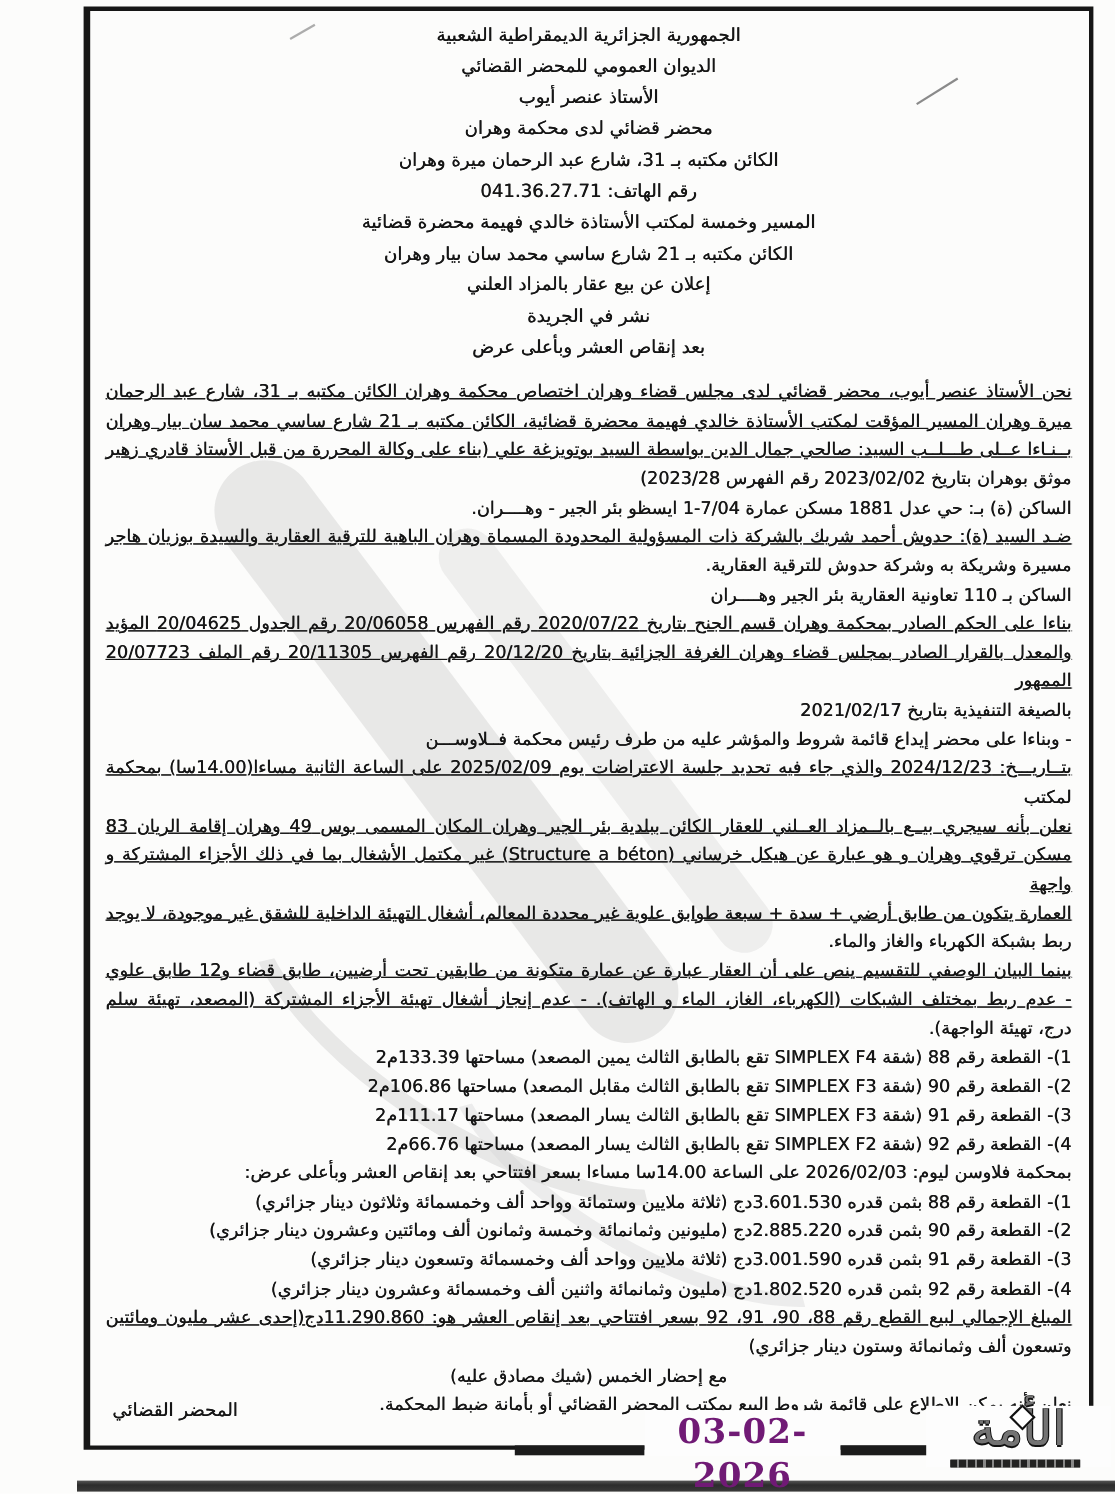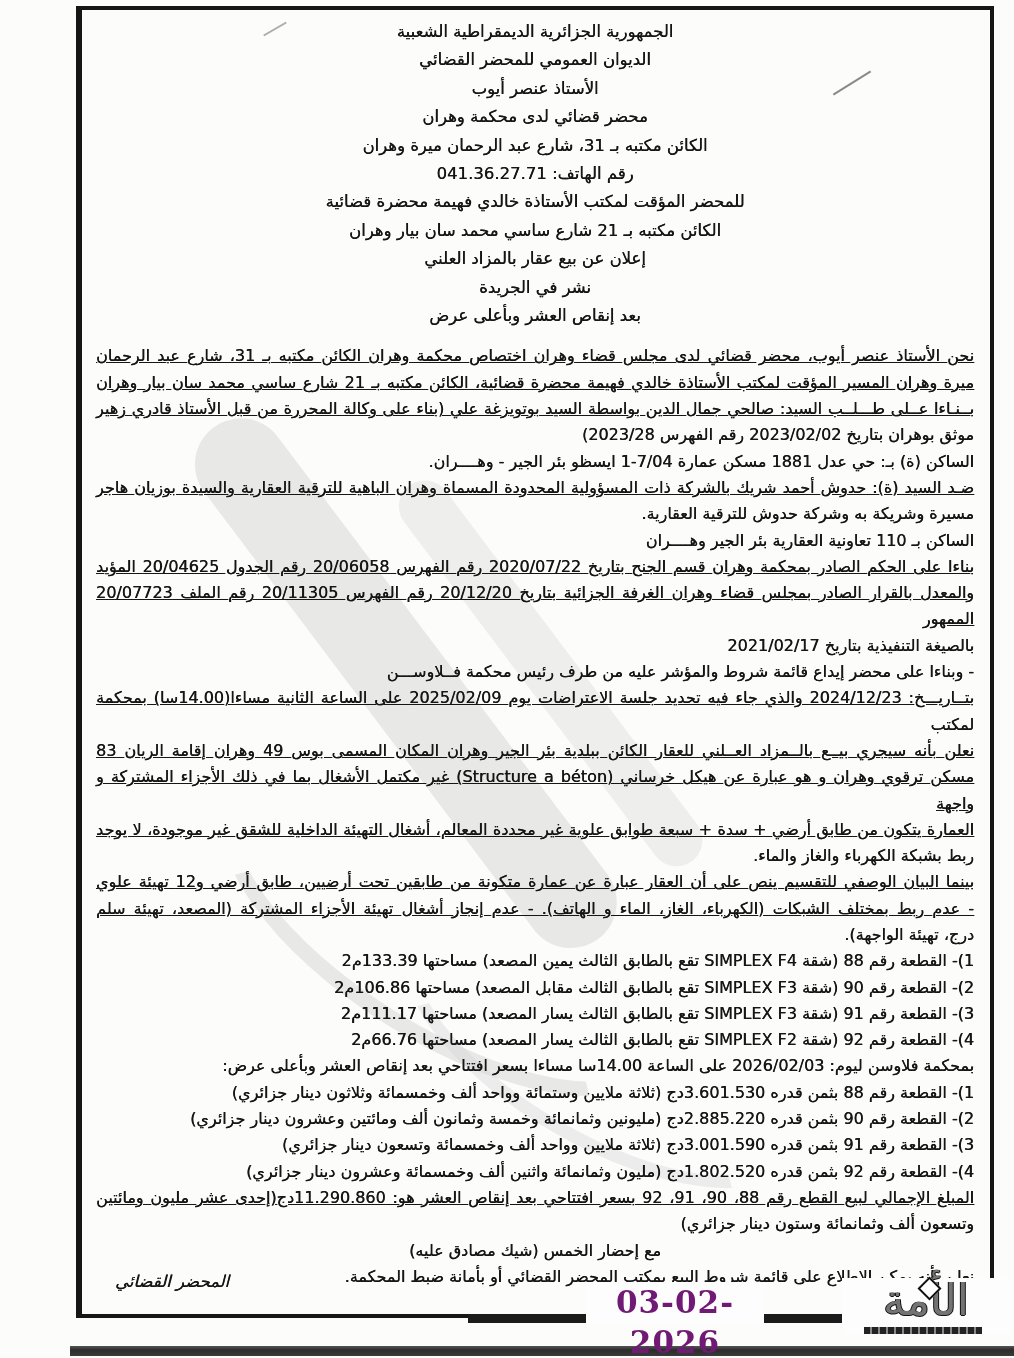--- a/index.html
+++ b/index.html
@@ -30,22 +30,22 @@
   .hdr-right{ text-align:center; }
   .title-line{ text-align:center; line-height:28.4px; font-size:16.5px; }
   
   .body-block{ margin-top:13px; }
   .ln{ line-height:26.3px; font-size:16px; }
   .ln.just{ text-align:justify; text-align-last:justify; text-justify:inter-word;text-decoration:underline; }
   .ln.right{ text-align:right; }
   .ln.center{ text-align:center; }
   
   .signature{
-    position:absolute; left:115px; top:1272px;
-    font-size:16.5px; z-index:4;font-style:italic;
+    position:absolute; left:102px; top:1272px;
+    font-size:16.5px; z-index:4;
   }
   .date-stamp{
     position:absolute; left:586px; top:1282px;
     width:178px; height:42px;
     background:#fdfdfd;
     font-family:"DejaVu Serif",serif;
     font-weight:bold; font-size:31px; letter-spacing:1px;
     text-align:center; line-height:40px;
     color:#701a75; z-index:5; direction:ltr;
   }
@@ -106,21 +106,21 @@
   <div class="pen-mark m2"></div>
 
   <div class="frame">
 
     <div class="hdr-line hdr-center txt">الجمهورية الجزائرية الديمقراطية الشعبية</div>
     <div class="hdr-line hdr-right txt">الديوان العمومي للمحضر القضائي</div>
     <div class="hdr-line hdr-right txt">الأستاذ عنصر أيوب</div>
     <div class="hdr-line hdr-right txt">محضر قضائي لدى محكمة وهران</div>
     <div class="hdr-line hdr-right txt">الكائن مكتبه بـ 31، شارع عبد الرحمان ميرة وهران</div>
     <div class="hdr-line hdr-right txt">رقم الهاتف: 041.36.27.71</div>
-    <div class="hdr-line hdr-right txt">للمحضر المؤقت لمكتب الأستاذة خالدي فهيمة محضرة قضائية</div>
+    <div class="hdr-line hdr-right txt">المسير وخمسة لمكتب الأستاذة خالدي فهيمة محضرة قضائية</div>
     <div class="hdr-line hdr-right txt">الكائن مكتبه بـ 21 شارع ساسي محمد سان بيار وهران</div>
     <div class="title-line txt">إعلان عن بيع عقار بالمزاد العلني</div>
     <div class="title-line txt">نشر في الجريدة</div>
     <div class="title-line txt">بعد إنقاص العشر وبأعلى عرض</div>
 
     <div class="body-block">
       <div class="ln just txt">نحن الأستاذ عنصر أيوب، محضر قضائي لدى مجلس قضاء وهران اختصاص محكمة وهران الكائن مكتبه بـ 31، شارع عبد الرحمان</div>
       <div class="ln just txt">ميرة وهران المسير المؤقت لمكتب الأستاذة خالدي فهيمة محضرة قضائية، الكائن مكتبه بـ 21 شارع ساسي محمد سان بيار وهران</div>
       <div class="ln just txt">بــنـاءا عــلى طـــلــب السيد: صالحي جمال الدين بواسطة السيد بوتويزغة علي (بناء على وكالة المحررة من قبل الأستاذ قادري زهير</div>
       <div class="ln right txt">موثق بوهران بتاريخ 2023/02/02 رقم الفهرس 2023/28)</div>
@@ -131,21 +131,21 @@
       <div class="ln just txt">بناءا على الحكم الصادر بمحكمة وهران قسم الجنح بتاريخ 2020/07/22 رقم الفهرس 20/06058 رقم الجدول 20/04625 المؤيد</div>
       <div class="ln just txt">والمعدل بالقرار الصادر بمجلس قضاء وهران الغرفة الجزائية بتاريخ 20/12/20 رقم الفهرس 20/11305 رقم الملف 20/07723 الممهور</div>
       <div class="ln right txt">بالصيغة التنفيذية بتاريخ 2021/02/17</div>
       <div class="ln right txt">- وبناءا على محضر إيداع قائمة شروط والمؤشر عليه من طرف رئيس محكمة فــلاوســـن</div>
       <div class="ln just txt">بتــاريـــخ: 2024/12/23 والذي جاء فيه تحديد جلسة الاعتراضات يوم 2025/02/09 على الساعة الثانية مساءا(14.00سا) بمحكمة</div>
       <div class="ln right txt">لمكتب</div>
       <div class="ln just txt">نعلن بأنه سيجري بيــع بالــمزاد العــلني للعقار الكائن ببلدية بئر الجير وهران المكان المسمى بوس 49 وهران إقامة الريان 83</div>
       <div class="ln just txt">مسكن ترقوي وهران و هو عبارة عن هيكل خرساني (Structure a béton) غير مكتمل الأشغال بما في ذلك الأجزاء المشتركة و واجهة</div>
       <div class="ln just txt">العمارة يتكون من طابق أرضي + سدة + سبعة طوابق علوية غير محددة المعالم، أشغال التهيئة الداخلية للشقق غير موجودة، لا يوجد</div>
       <div class="ln right txt">ربط بشبكة الكهرباء والغاز والماء.</div>
-      <div class="ln just txt">بينما البيان الوصفي للتقسيم ينص على أن العقار عبارة عن عمارة متكونة من طابقين تحت أرضيين، طابق أرضي و12 تهيئة علوي</div>
+      <div class="ln just txt">بينما البيان الوصفي للتقسيم ينص على أن العقار عبارة عن عمارة متكونة من طابقين تحت أرضيين، طابق قضاء و12 طابق علوي</div>
       <div class="ln just txt">- عدم ربط بمختلف الشبكات (الكهرباء، الغاز، الماء و الهاتف). - عدم إنجاز أشغال تهيئة الأجزاء المشتركة (المصعد، تهيئة سلم</div>
       <div class="ln right txt">درج، تهيئة الواجهة).</div>
       <div class="ln right txt">1)- القطعة رقم 88 (شقة SIMPLEX F4 تقع بالطابق الثالث يمين المصعد) مساحتها 133.39م2</div>
       <div class="ln right txt">2)- القطعة رقم 90 (شقة SIMPLEX F3 تقع بالطابق الثالث مقابل المصعد) مساحتها 106.86م2</div>
       <div class="ln right txt">3)- القطعة رقم 91 (شقة SIMPLEX F3 تقع بالطابق الثالث يسار المصعد) مساحتها 111.17م2</div>
       <div class="ln right txt">4)- القطعة رقم 92 (شقة SIMPLEX F2 تقع بالطابق الثالث يسار المصعد) مساحتها 66.76م2</div>
       <div class="ln right txt">بمحكمة فلاوسن ليوم: 2026/02/03 على الساعة 14.00سا مساءا بسعر افتتاحي بعد إنقاص العشر وبأعلى عرض:</div>
       <div class="ln right txt">1)- القطعة رقم 88 بثمن قدره 3.601.530دج (ثلاثة ملايين وستمائة وواحد ألف وخمسمائة وثلاثون دينار جزائري)</div>
       <div class="ln right txt">2)- القطعة رقم 90 بثمن قدره 2.885.220دج (مليونين وثمانمائة وخمسة وثمانون ألف ومائتين وعشرون دينار جزائري)</div>
       <div class="ln right txt">3)- القطعة رقم 91 بثمن قدره 3.001.590دج (ثلاثة ملايين وواحد ألف وخمسمائة وتسعون دينار جزائري)</div>

